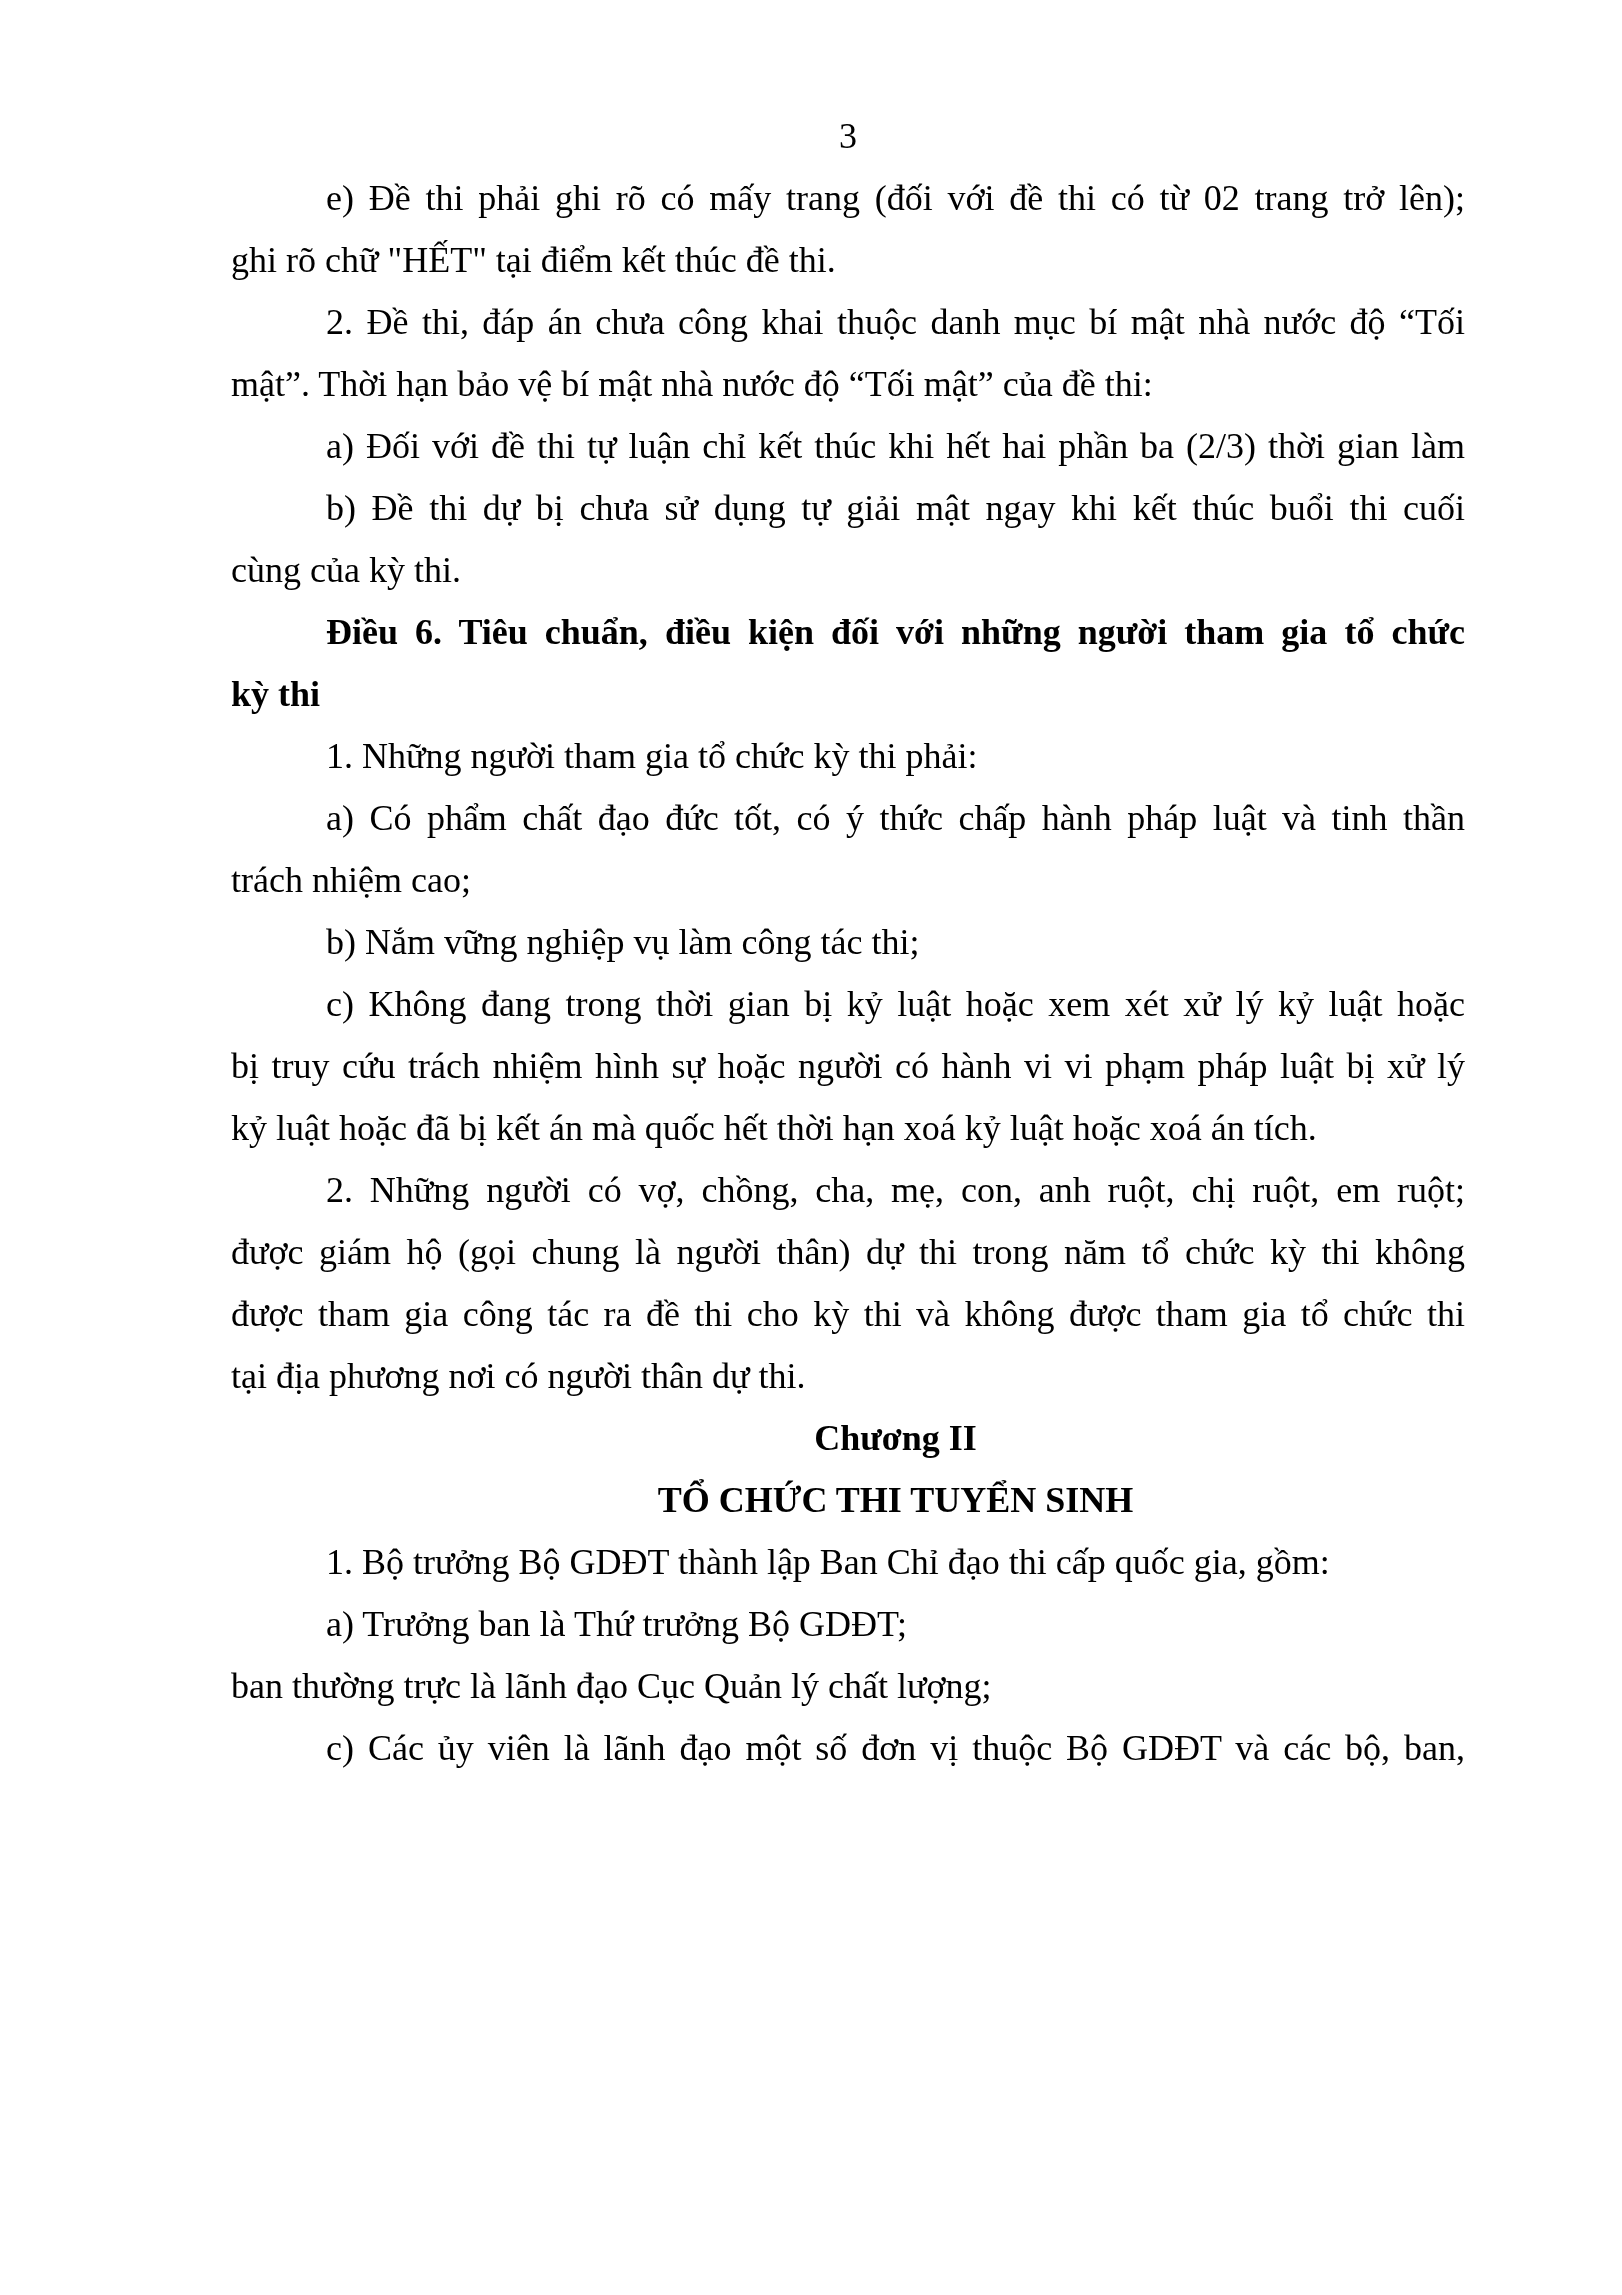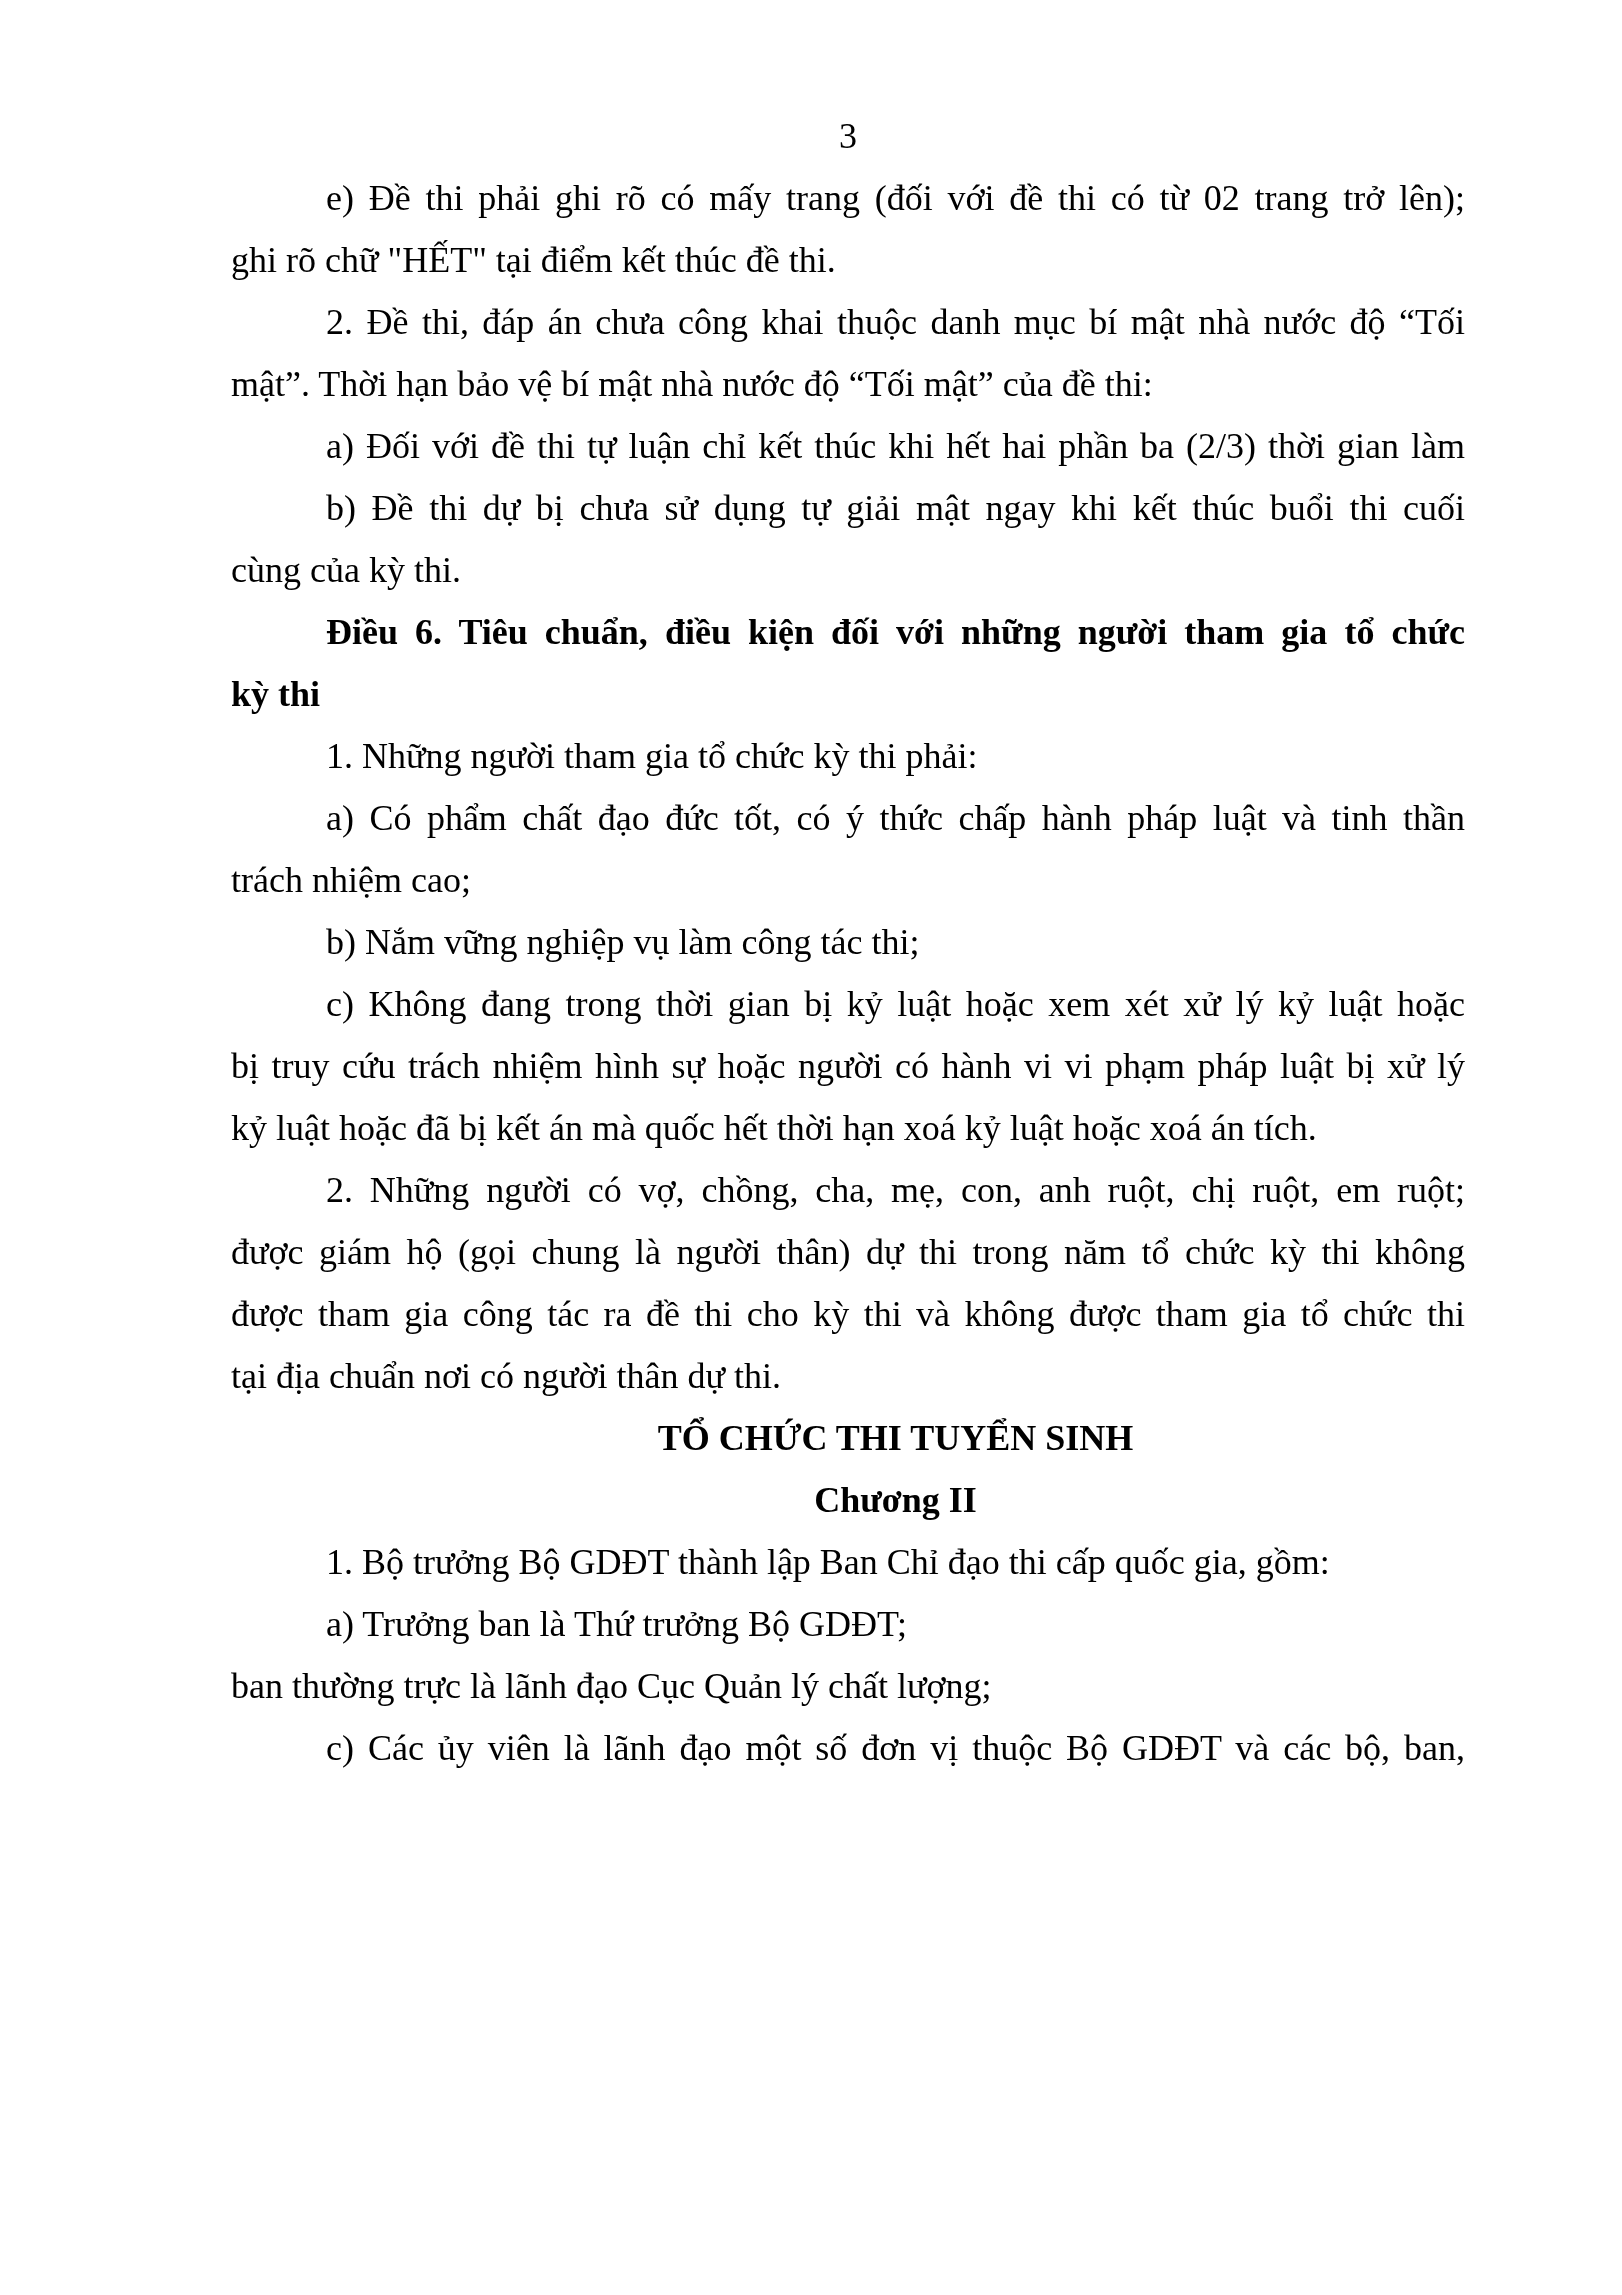--- a/index.html
+++ b/index.html
@@ -66,24 +66,24 @@
 
   <div class="line i">b) Nắm vững nghiệp vụ làm công tác thi;</div>
 
   <div class="line j i">c) Không đang trong thời gian bị kỷ luật hoặc xem xét xử lý kỷ luật hoặc</div>
   <div class="line j">bị truy cứu trách nhiệm hình sự hoặc người có hành vi vi phạm pháp luật bị xử lý</div>
   <div class="line">kỷ luật hoặc đã bị kết án mà quốc hết thời hạn xoá kỷ luật hoặc xoá án tích.</div>
 
   <div class="line j i">2. Những người có vợ, chồng, cha, mẹ, con, anh ruột, chị ruột, em ruột;</div>
   <div class="line j">được giám hộ (gọi chung là người thân) dự thi trong năm tổ chức kỳ thi không</div>
   <div class="line j">được tham gia công tác ra đề thi cho kỳ thi và không được tham gia tổ chức thi</div>
-  <div class="line">tại địa chuẩn nơi có người thân dự thi.</div>
+  <div class="line">tại địa phương nơi có người thân dự thi.</div>
 
+  <div class="line ci b">Chương II</div>
   <div class="line ci b">TỔ CHỨC THI TUYỂN SINH</div>
-  <div class="line ci b">Chương II</div>
 
 
   <div class="line i">1. Bộ trưởng Bộ GDĐT thành lập Ban Chỉ đạo thi cấp quốc gia, gồm:</div>
 
   <div class="line i">a) Trưởng ban là Thứ trưởng Bộ GDĐT;</div>
 
   <div class="line">ban thường trực là lãnh đạo Cục Quản lý chất lượng;</div>
 
   <div class="line j i">c) Các ủy viên là lãnh đạo một số đơn vị thuộc Bộ GDĐT và các bộ, ban,</div>
 

